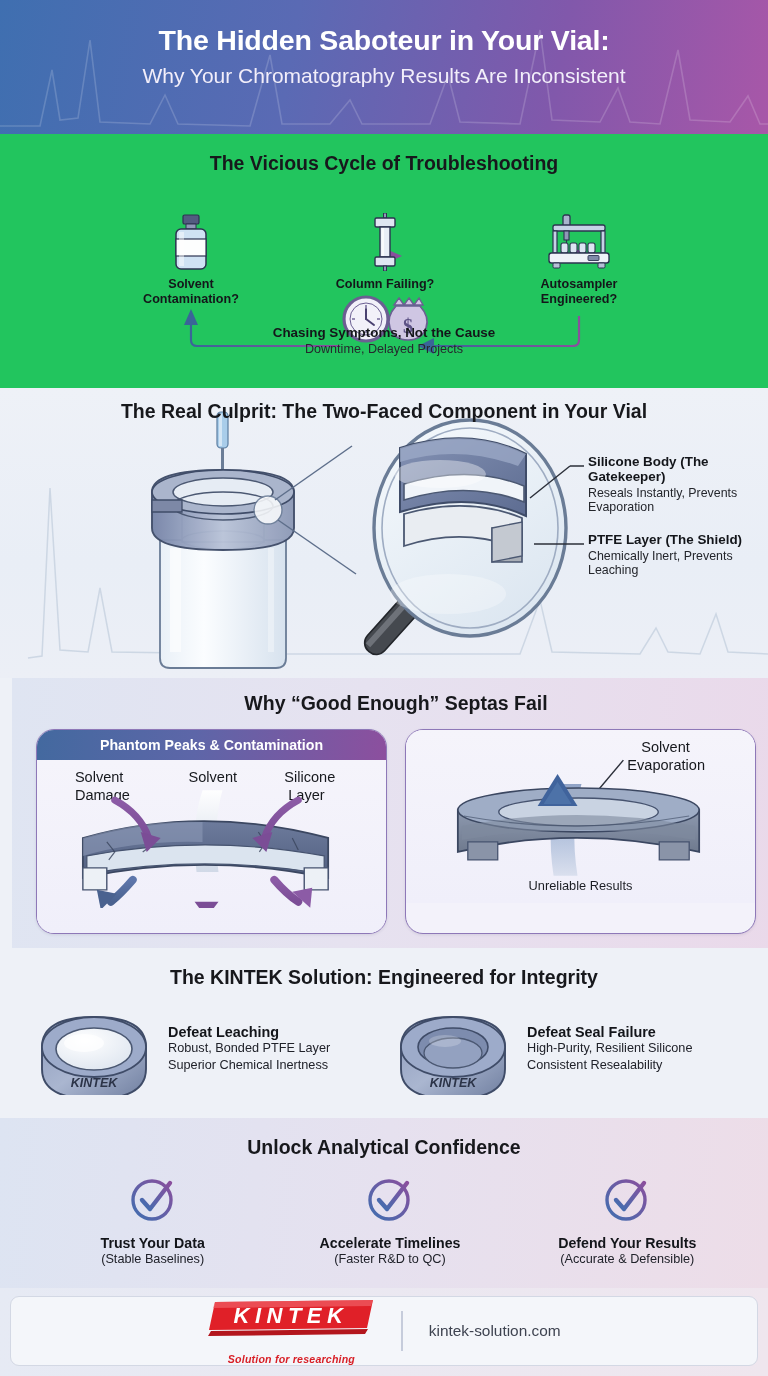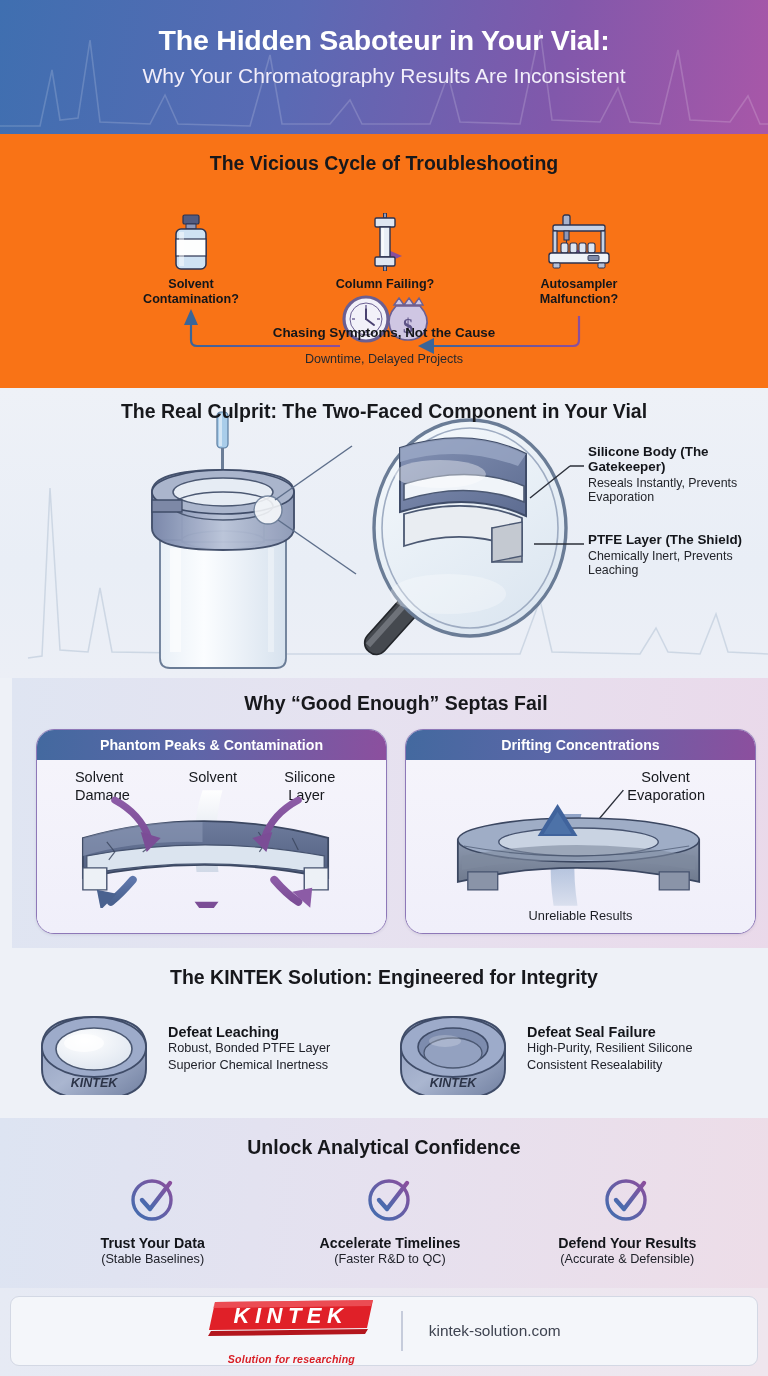--- a/index.html
+++ b/index.html
@@ -26,31 +26,31 @@
     color: #f2eefa; font-size: 21px; font-weight: normal; margin-top: 7px;
   }
 
   
   .section { position: relative; width: 100%; }
   .sec-title {
     text-align: center; font-weight: bold; color: #17181c;
   }
 
   
-  .sec-cycle { background: #f97316; height: 254px; padding-top: 18px; }
+  .sec-cycle { background: #22c55e; height: 254px; padding-top: 18px; }
   .sec-cycle .sec-title { font-size: 19.5px; }
   .cycle-wrap { position: relative; height: 200px; margin-top: 10px; }
   .cyc-node { position: absolute; text-align: center; width: 150px; }
   .cyc-node .ic { height: 62px; display: flex; align-items: flex-end; justify-content: center; }
   .cyc-node .lab {
     font-size: 12.6px; font-weight: bold; color: #14161a; line-height: 1.22; margin-top: 6px;
   }
   .cyc-center { position: absolute; left: 50%; transform: translateX(-50%); top: 140px; text-align: center; width: 420px; }
   .cyc-center .t1 { font-size: 13.4px; font-weight: bold; color: #14161a; }
-  .cyc-center .t2 { font-size: 12.6px; color: #26282e; margin-top: 12px; }
+  .cyc-center .t2 { font-size: 12.6px; color: #26282e; margin-top: 2px; }
 
   
   .sec-culprit {
     height: 290px; padding-top: 12px;
     background: linear-gradient(180deg,#eef1f7 0%, #e9eef6 60%, #eceff6 100%);
     overflow: hidden; position: relative;
   }
   .sec-culprit .sec-title { font-size: 19.5px; position: relative; z-index: 4; }
   .culprit-art { position: absolute; inset: 0; top: 0; }
   .callout { position: absolute; z-index: 5; }
@@ -206,21 +206,21 @@
               <rect x="38" y="30" width="7" height="10" rx="2"></rect>
               <rect x="47" y="30" width="7" height="10" rx="2"></rect>
             </g>
             <rect x="8" y="40" width="60" height="10" rx="2.5" fill="#eef2f8" stroke="#2c3350" stroke-width="1.4"></rect>
             <rect x="47" y="42.5" width="11" height="5" rx="1" fill="#7f8aa8" stroke="#2c3350" stroke-width=".9"></rect>
             <rect x="12" y="50" width="7" height="5" rx="1.2" fill="#b6c0d6" stroke="#2c3350" stroke-width="1"></rect>
             <rect x="57" y="50" width="7" height="5" rx="1.2" fill="#b6c0d6" stroke="#2c3350" stroke-width="1"></rect>
           </svg>
         </div>
         <div class="lab">
-          <span>Autosampler</span><br><span>Malfunction?</span>
+          <span>Autosampler</span><br><span>Engineered?</span>
         </div>
       </div>
 
       <div style="position:absolute; left:50%; transform:translateX(-50%); top:108px;">
         <svg width="104" height="50" viewBox="0 0 104 50">
           <circle cx="34" cy="26" r="22" fill="#f2f1f9" stroke="#6b5f92" stroke-width="3.2"></circle>
           <circle cx="34" cy="26" r="16" fill="none" stroke="#6b5f92" stroke-width="1"></circle>
           <g stroke="#6b5f92" stroke-width="1.4">
             <line x1="34" y1="12" x2="34" y2="15"></line>
               <line x1="34" y1="37" x2="34" y2="40"></line>
@@ -311,21 +311,21 @@
       <path d="M492,140 h30 v34 h-30 z" fill="#a9aeb6" stroke="#4b5872" stroke-width="1.6"></path>
       <path d="M492,140 l30,-6 v34 l-30,6 z" fill="#c4c9d1" stroke="#4b5872" stroke-width="1.4"></path>
       <ellipse cx="440" cy="86" rx="46" ry="14" fill="#ffffff" opacity=".38"></ellipse>
       <ellipse cx="448" cy="206" rx="58" ry="20" fill="#ffffff" opacity=".30"></ellipse>
 
       <line x1="530" y1="110" x2="570" y2="78" stroke="#2b2f39" stroke-width="1.5"></line>
       <line x1="570" y1="78" x2="584" y2="78" stroke="#2b2f39" stroke-width="1.5"></line>
       <line x1="534" y1="156" x2="584" y2="156" stroke="#2b2f39" stroke-width="1.5"></line>
     </svg>
 
-    <div class="callout" style="left:588px; top:56px; width:180px;">
+    <div class="callout" style="left:588px; top:66px; width:180px;">
       <div class="c-t">Silicone Body (The Gatekeeper)</div>
       <div class="c-s">Reseals Instantly, Prevents Evaporation</div>
     </div>
     <div class="callout" style="left:588px; top:144px; width:180px;">
       <div class="c-t">PTFE Layer (The Shield)</div>
       <div class="c-s">Chemically Inert, Prevents Leaching</div>
     </div>
   </div>
 
   <div class="section sec-fail">
@@ -387,21 +387,20 @@
             <polygon points="80,134 64,150 60,130" fill="#4a628f"></polygon>
             <path d="M170,124 l0,22" fill="none" stroke="url(#arrPu)" stroke-width="11" stroke-linecap="round"></path>
             <polygon points="158,142 182,142 170,158" fill="#7b4d96"></polygon>
             <path d="M238,120 q12,14 24,22" fill="none" stroke="url(#arrPu)" stroke-width="8" stroke-linecap="round"></path>
             <polygon points="256,132 274,148 276,128" fill="#8c5ba6"></polygon>
           </svg>
         </div>
       </div>
 
       <div class="card">
-        <div class="card-hd">Drifting Concentrations</div>
         <div class="card-bd">
           <svg width="100%" height="148" viewBox="0 0 350 148">
             <defs>
               <linearGradient id="evapUp" x1="0" y1="1" x2="0" y2="0">
                 <stop offset="0" stop-color="#c7d2e4"></stop>
                   <stop offset=".45" stop-color="#7f9bc4"></stop>
                 <stop offset="1" stop-color="#40639c"></stop>
               </linearGradient>
               <linearGradient id="sepGy" x1="0" y1="0" x2="0" y2="1">
                 <stop offset="0" stop-color="#9aa6bd"></stop>

